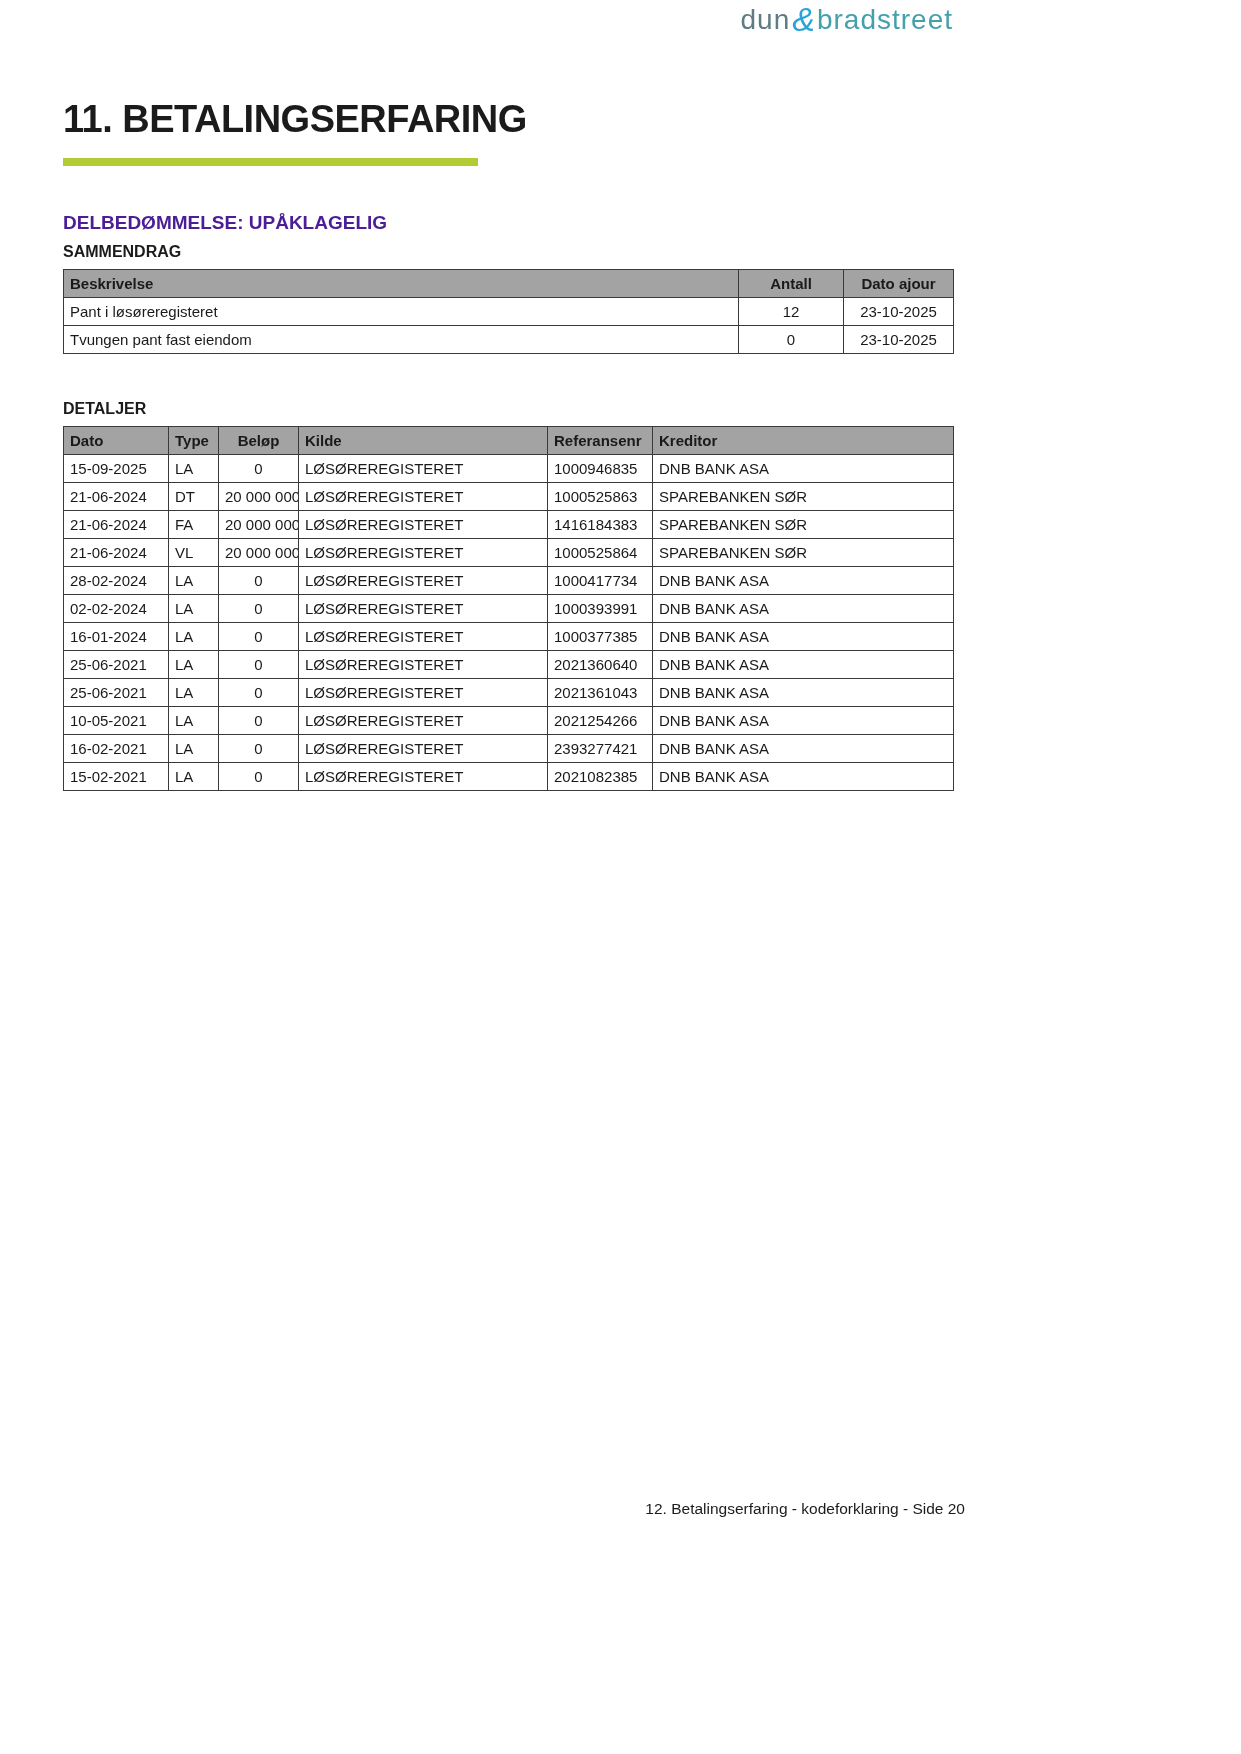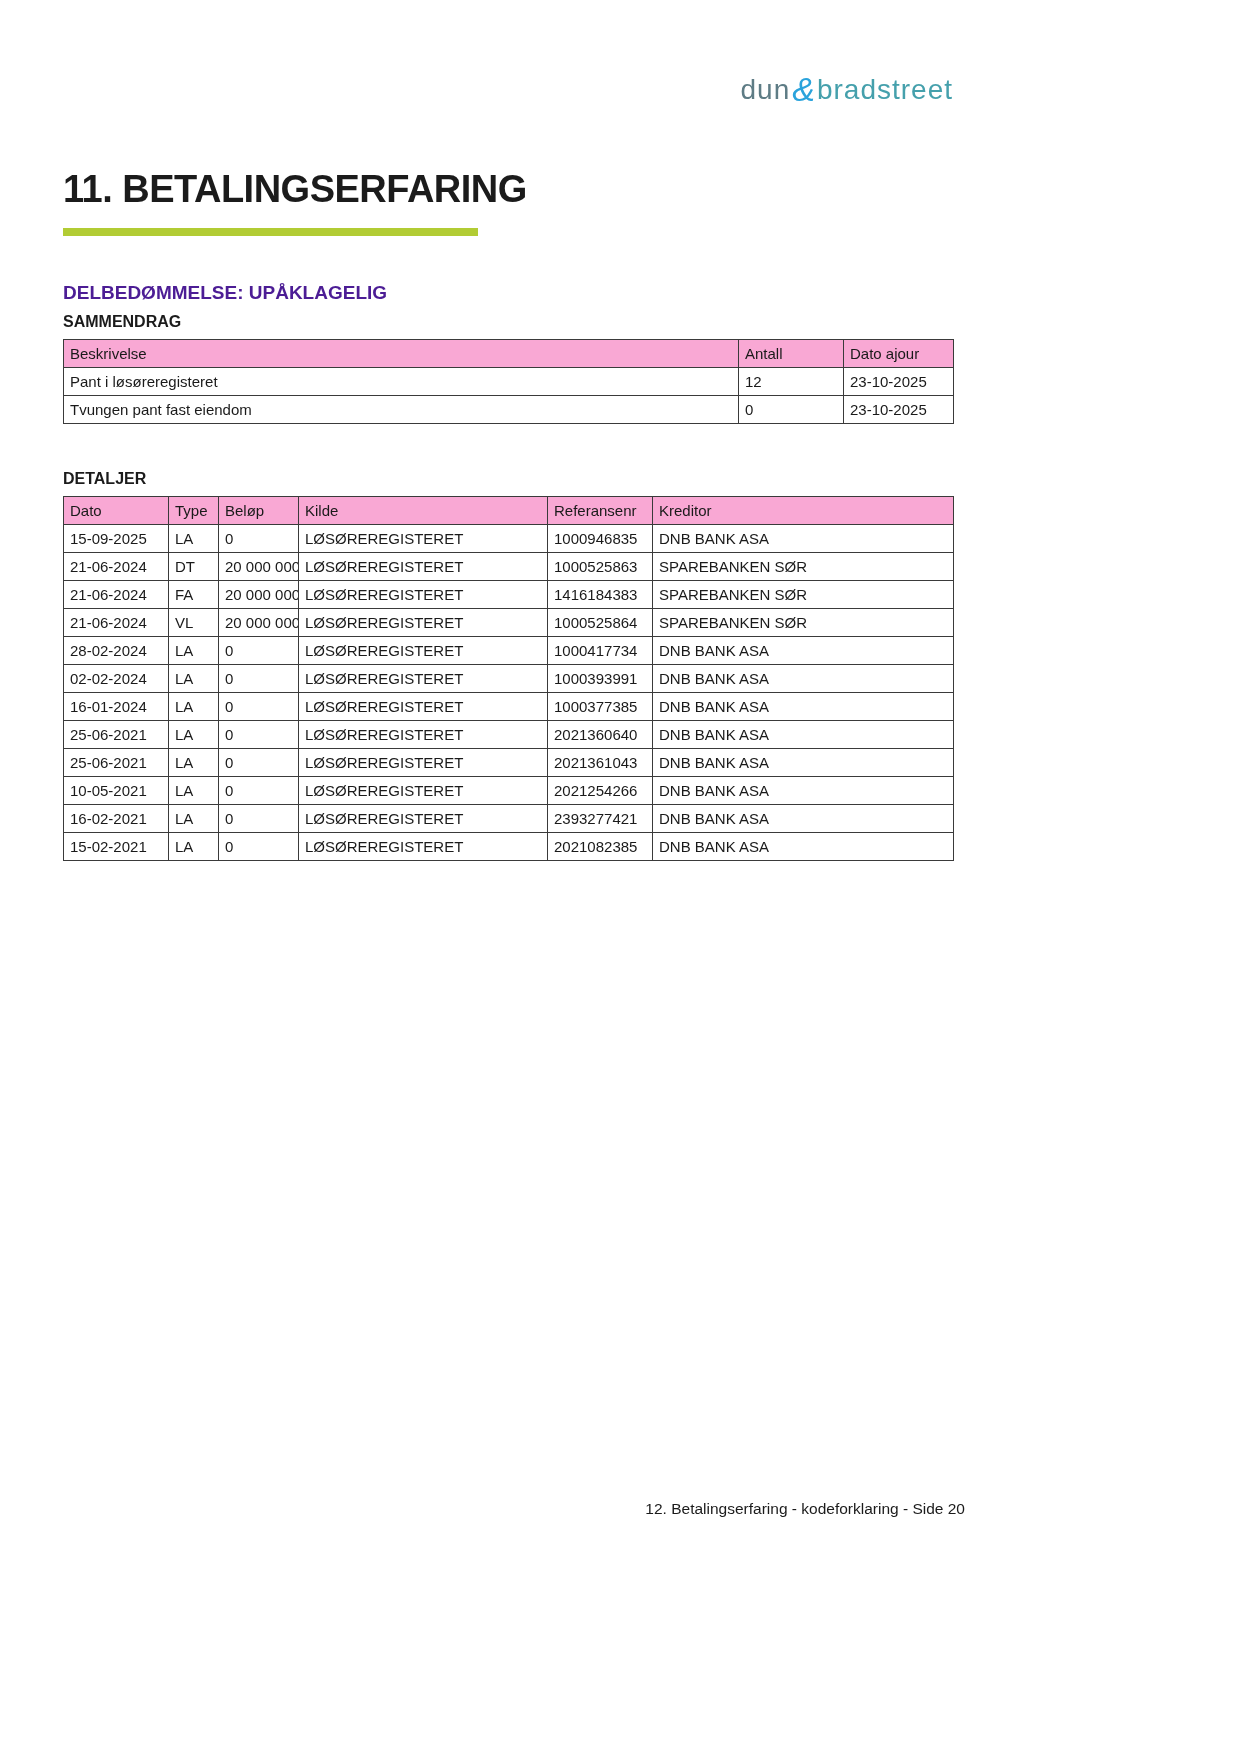--- a/index.html
+++ b/index.html
@@ -12,21 +12,20 @@
     color: #1a1a1a;
     overflow: hidden;
   }
   .content {
     position: absolute;
     left: 63px;
     top: 0;
     width: 890px;
   }
   .logo {
-    padding-top: 70px;
     text-align: right;
     white-space: nowrap;
     line-height: 1;
   }
   .logo-dun {
     font-size: 28px;
     color: #5e7c85;
     letter-spacing: 1px;
   }
   .logo-amp {
@@ -80,25 +79,25 @@
   }
   table.tbl th, table.tbl td {
     border: 1px solid #3a3a3a;
     height: 28px;
     padding: 3px 6px;
     vertical-align: middle;
     overflow: hidden;
     white-space: nowrap;
   }
   table.tbl th {
-    background: #f9a8d4;
-    font-weight: normal;
+    background: #a3a3a3;
+    font-weight: bold;
   }
   .al { text-align: left; }
-  .ar { text-align: left; }
+  .ar { text-align: center; }
   .footer {
     position: absolute;
     left: 75px;
     top: 1500px;
     width: 890px;
     text-align: right;
     font-size: 15.5px;
     color: #1b1b1b;
   }
 </style>

